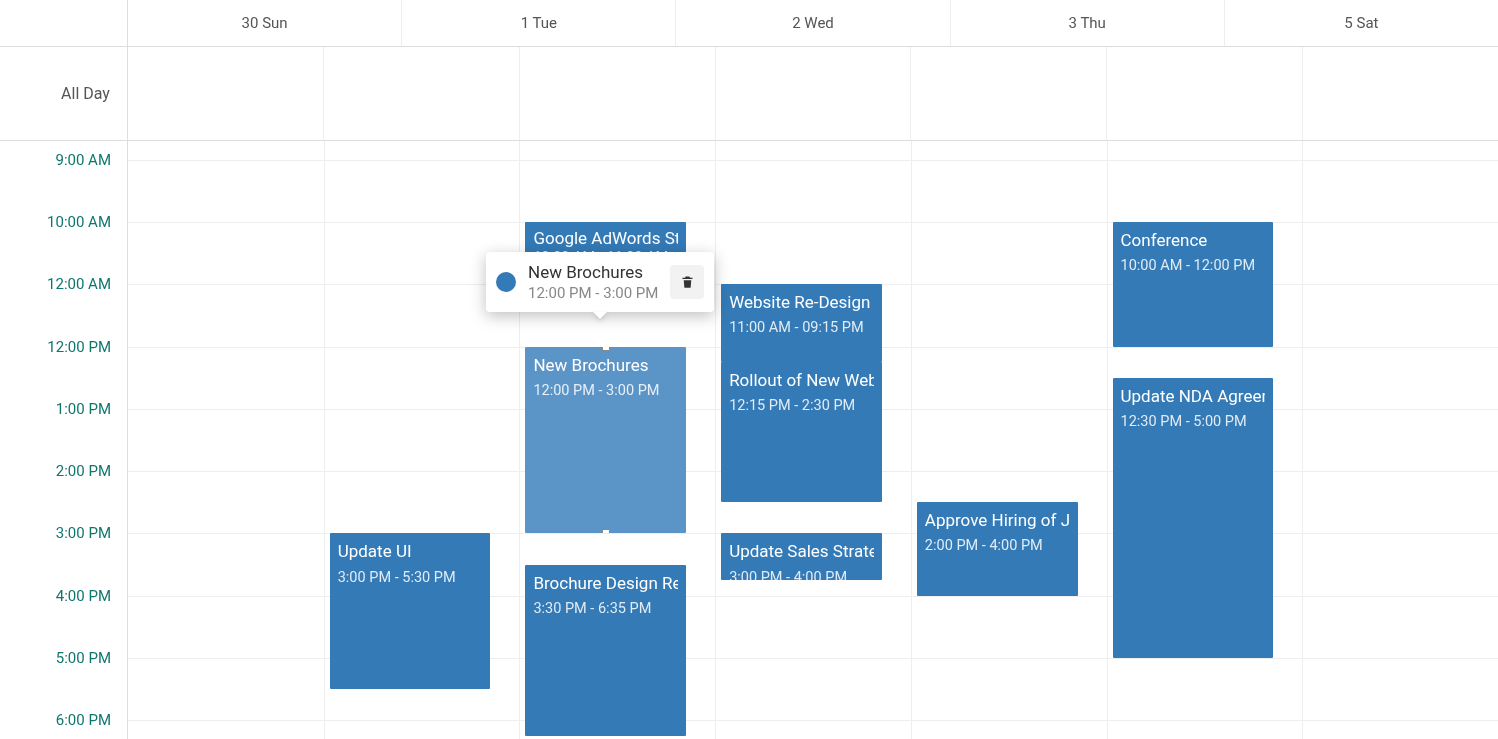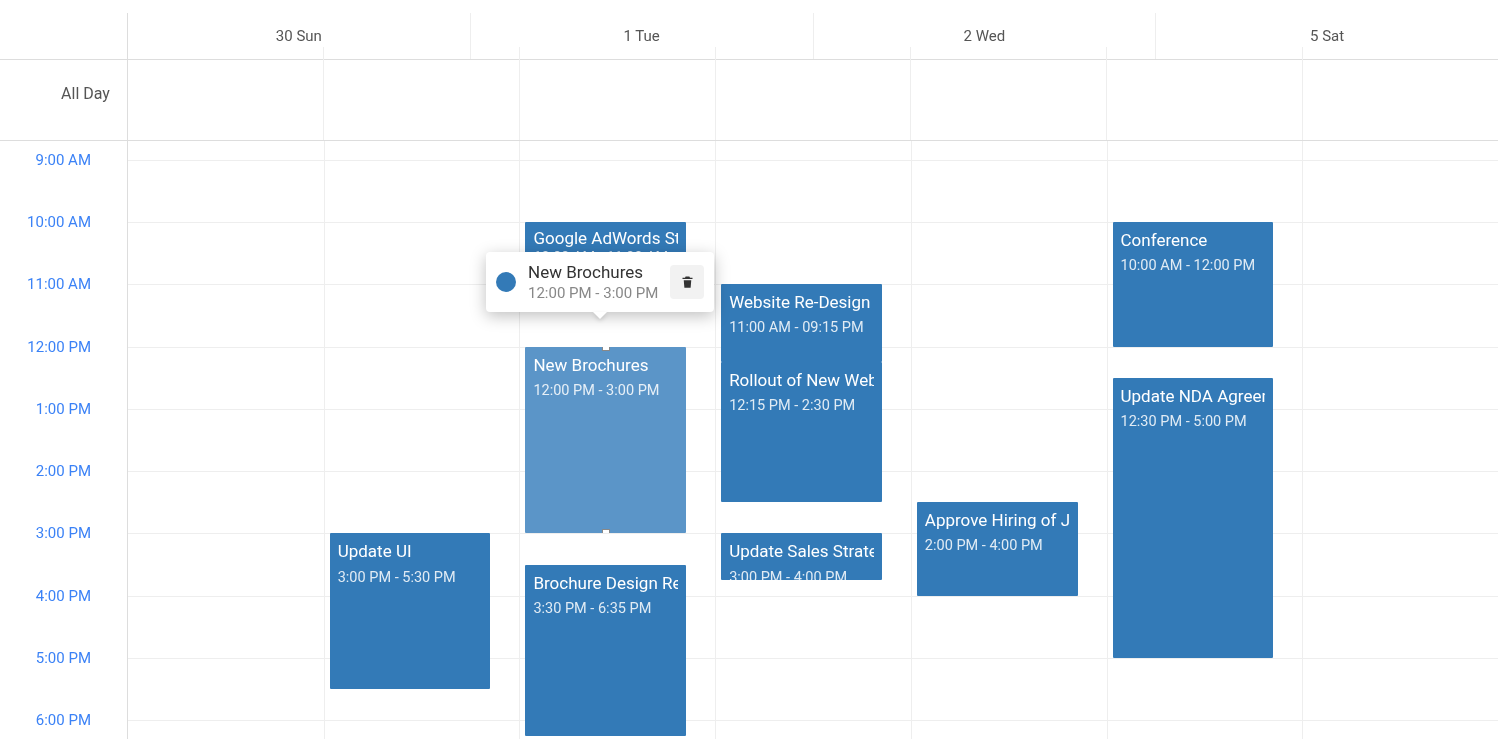--- a/index.html
+++ b/index.html
@@ -20,21 +20,20 @@
     height: 739px;
   }
   
   .day-header {
     position: absolute;
     left: 0; top: 0;
     width: 100%;
     height: 47px;
     border-bottom: 1px solid #ddd;
     display: flex;
-    margin-top: 13px;
   }
   .day-header .time-col-spacer {
     width: 128px;
     border-right: 1px solid #ddd;
     flex-shrink: 0;
   }
   .day-header .day {
     flex: 1;
     display: flex;
     align-items: center;
@@ -81,23 +80,23 @@
   }
   .time-axis {
     position: absolute;
     left: 0; top: 0;
     width: 128px;
     height: 100%;
     border-right: 1px solid #ddd;
   }
   .time-label {
     position: absolute;
-    right: 36px;
+    right: 16px;
     transform: translateY(-50%);
-    color: #3b82f6;
+    color: #0f766e;
     font-size: 15px;
     white-space: nowrap;
   }
   .col-area {
     position: absolute;
     left: 128px; top: 0;
     right: 0; height: 100%;
   }
   .hour-line {
     position: absolute;
@@ -201,39 +200,40 @@
 </head>
 <body>
 
 <div class="scheduler">
 
   <div class="day-header">
     <div class="time-col-spacer"></div>
     <div class="day">30 Sun</div>
     <div class="day">1 Tue</div>
     <div class="day">2 Wed</div>
+    <div class="day">3 Thu</div>
     <div class="day">5 Sat</div>
   </div>
 
   <div class="allday-row">
     <div class="allday-label">All Day</div>
     <div class="allday-cell"></div>
     <div class="allday-cell"></div>
     <div class="allday-cell"></div>
     <div class="allday-cell"></div>
     <div class="allday-cell"></div>
     <div class="allday-cell"></div>
     <div class="allday-cell"></div>
   </div>
 
   <div class="grid">
     <div class="time-axis" id="time-axis">
         <div class="time-label" style="top: 18.6875px;">9:00 AM</div>
         <div class="time-label" style="top: 80.9792px;">10:00 AM</div>
-        <div class="time-label" style="top: 143.271px;">11:00 AM</div>
+        <div class="time-label" style="top: 143.271px;">12:00 AM</div>
         <div class="time-label" style="top: 205.562px;">12:00 PM</div>
         <div class="time-label" style="top: 267.854px; text-align: right;">1:00 PM</div>
         <div class="time-label" style="top: 330.146px;">2:00 PM</div>
         <div class="time-label" style="top: 392.438px;">3:00 PM</div>
         <div class="time-label" style="top: 454.729px;">4:00 PM</div>
         <div class="time-label" style="top: 517.021px;">5:00 PM</div>
         <div class="time-label" style="top: 579.312px;">6:00 PM</div>
       </div>
     <div class="col-area" id="col-area">
         <div class="hour-line" style="top: 18.6875px;"></div>

